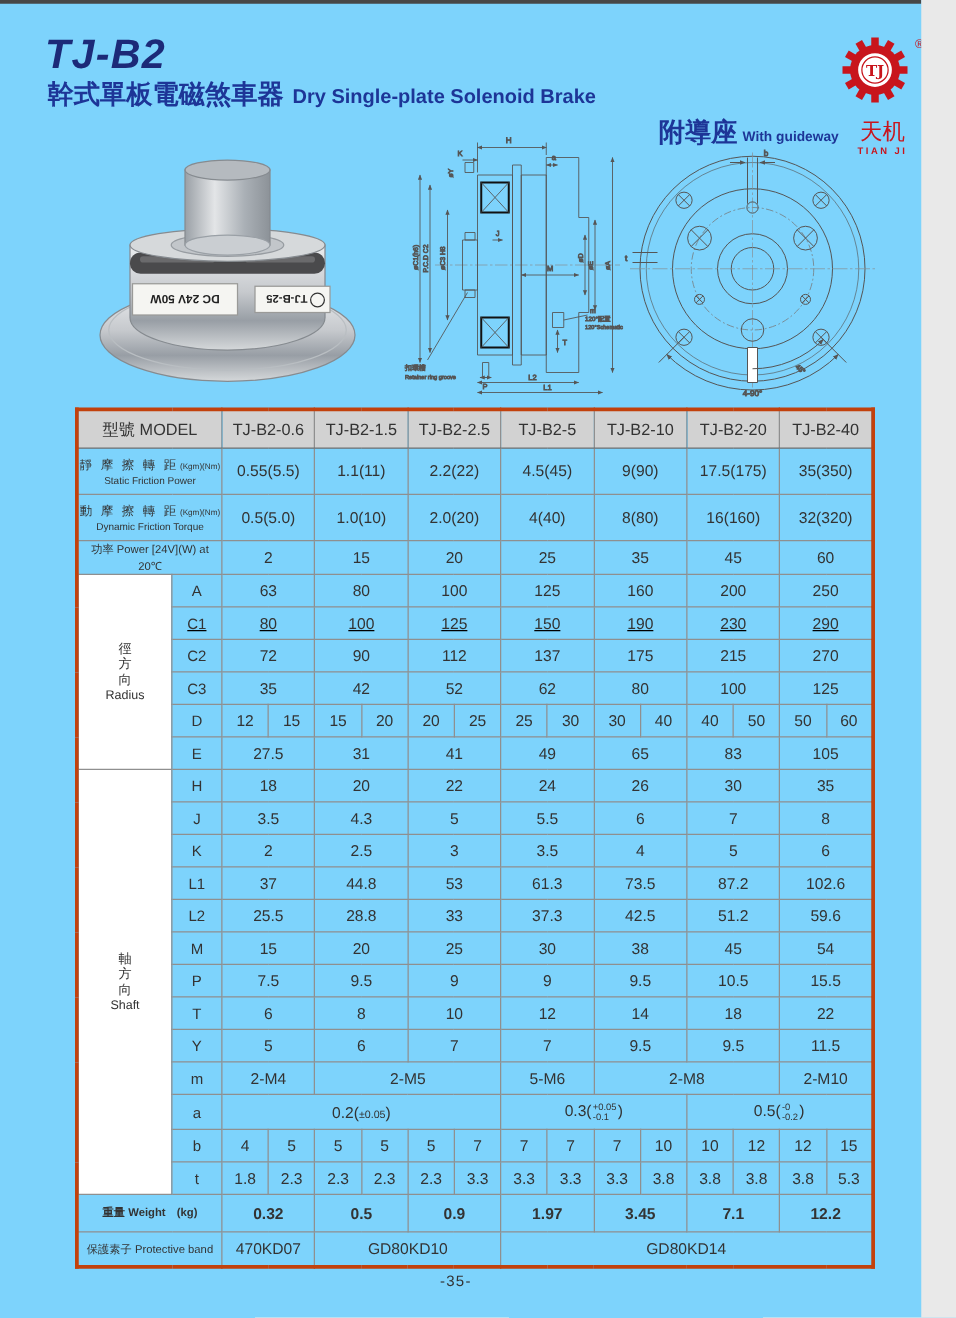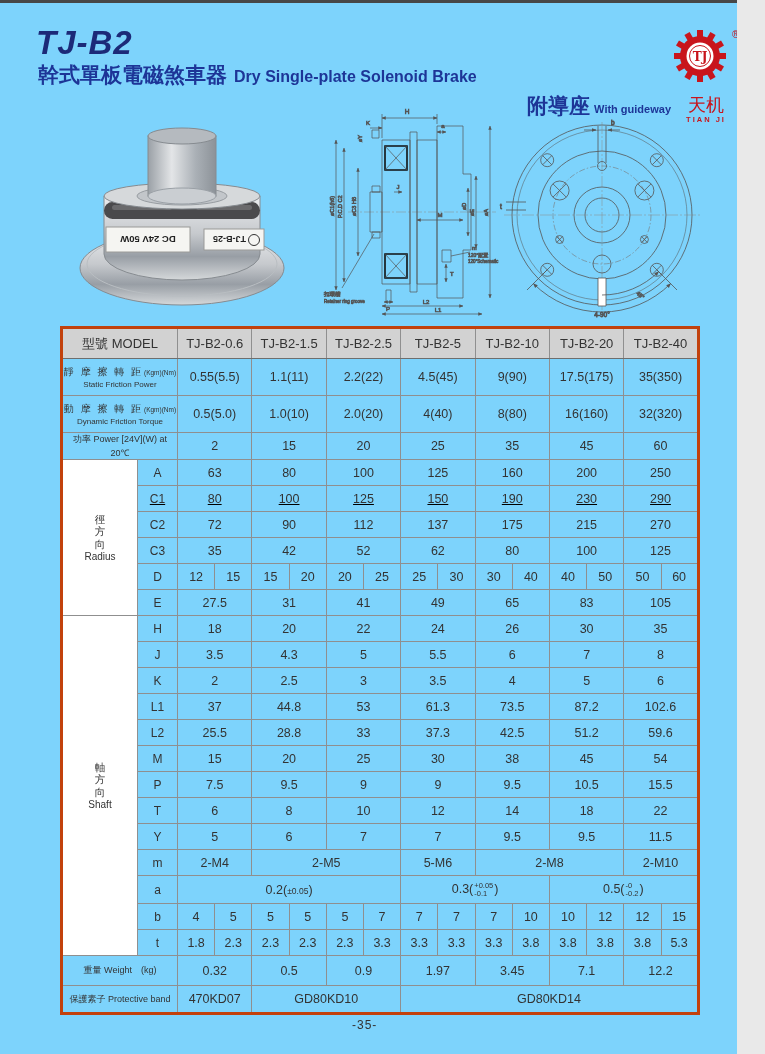--- a/index.html
+++ b/index.html
@@ -543,21 +543,21 @@
           <td class="data-cell" colspan="1">3.3</td>
           <td class="data-cell" colspan="1">3.3</td>
           <td class="data-cell" colspan="1">3.3</td>
           <td class="data-cell" colspan="1">3.3</td>
           <td class="data-cell" colspan="1">3.8</td>
           <td class="data-cell" colspan="1">3.8</td>
           <td class="data-cell" colspan="1">3.8</td>
           <td class="data-cell" colspan="1">3.8</td>
           <td class="data-cell" colspan="1">5.3</td>
         </tr>
-        <tr style="height: 30px;">
+        <tr style="height: 30px; font-weight: bold;">
           <td class="row-label inl" colspan="2">重量 Weight　(kg)</td>
           <td class="data-cell" colspan="2">0.32</td>
           <td class="data-cell" colspan="2">0.5</td>
           <td class="data-cell" colspan="2">0.9</td>
           <td class="data-cell" colspan="2">1.97</td>
           <td class="data-cell" colspan="2">3.45</td>
           <td class="data-cell" colspan="2">7.1</td>
           <td class="data-cell" colspan="2">12.2</td>
         </tr>
         <tr style="height: 28px;">

